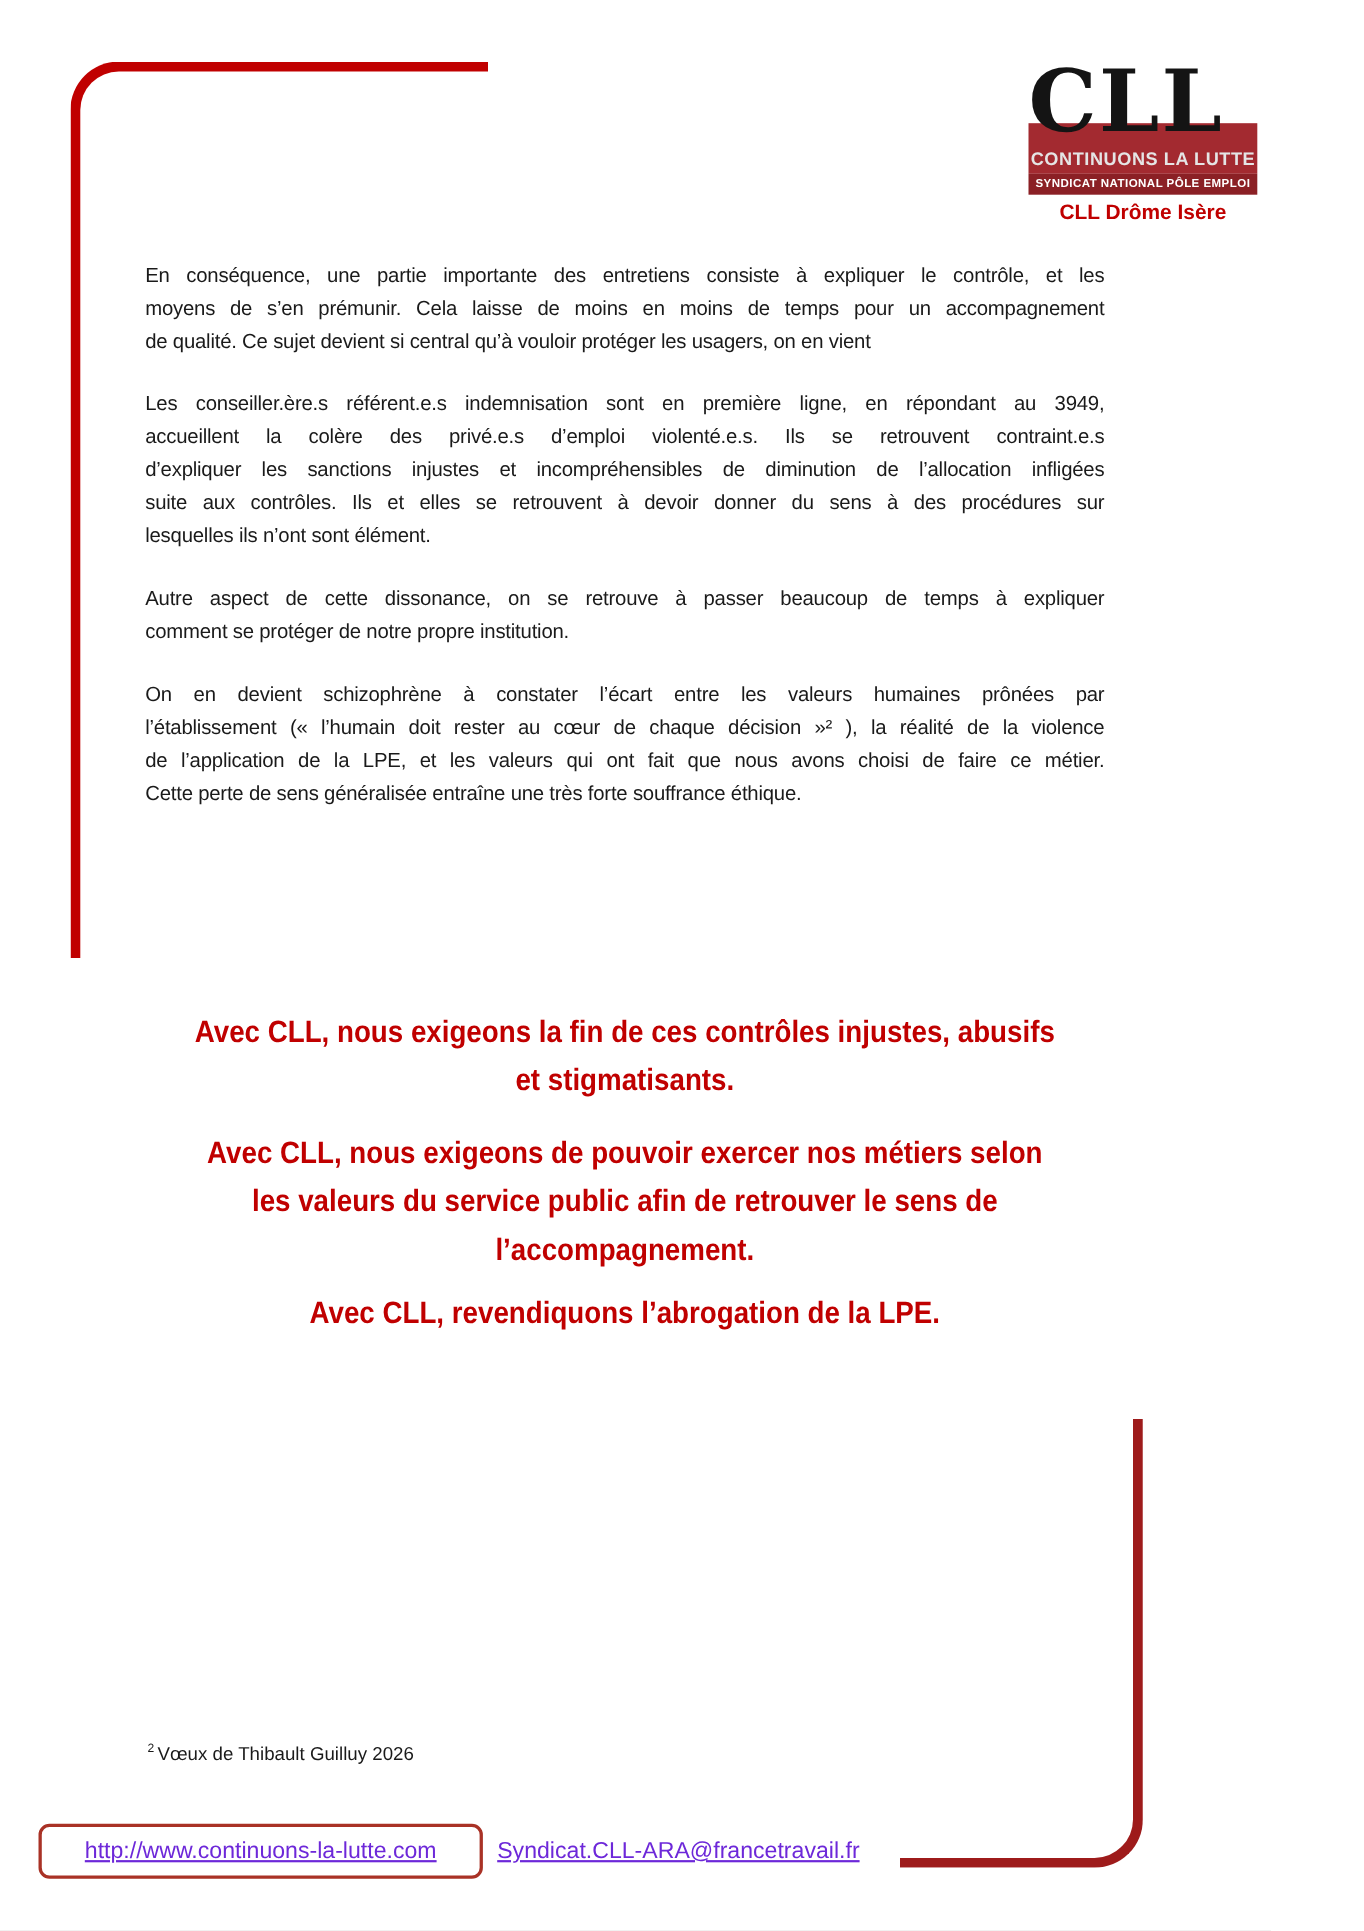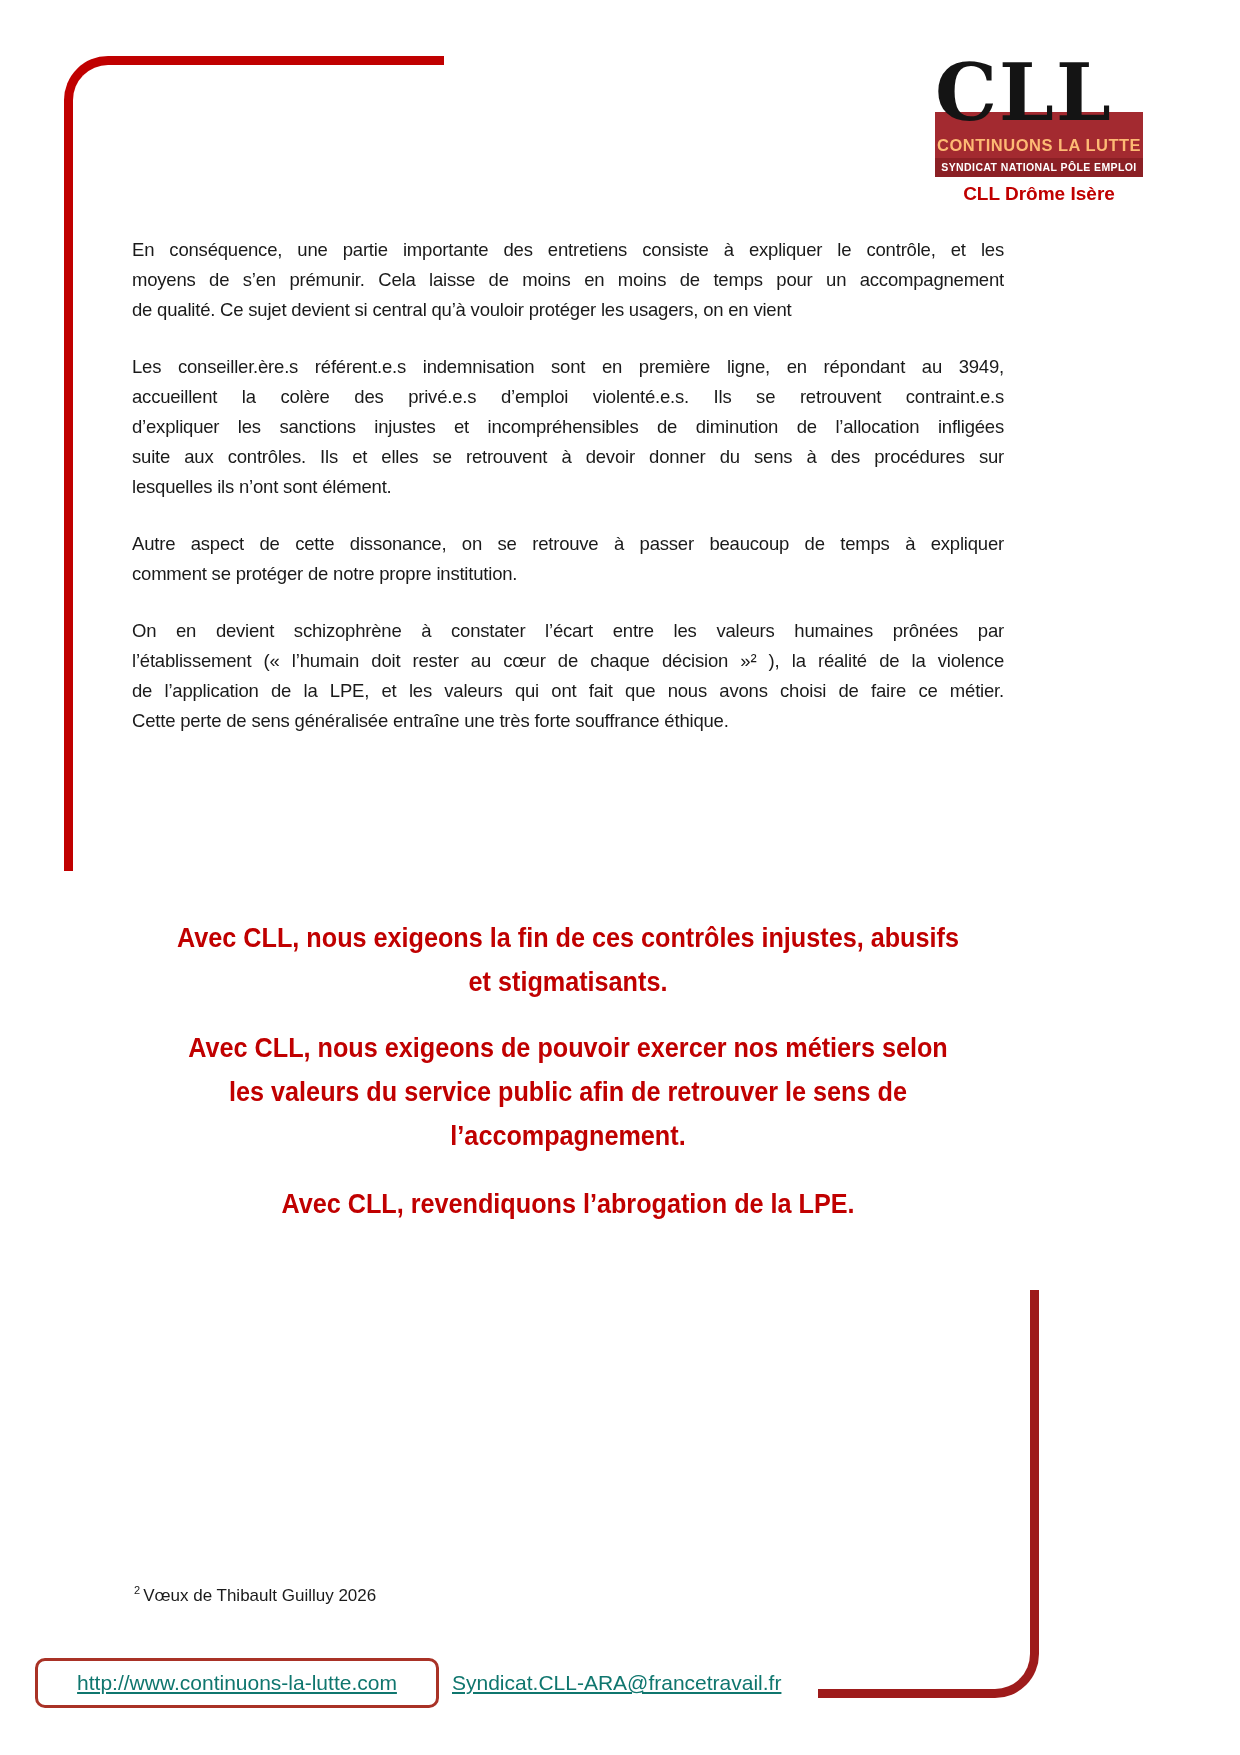--- a/index.html
+++ b/index.html
@@ -37,21 +37,21 @@
   .logo { position: absolute; left: 935px; top: 54px; width: 208px; }
   .logo-cll {
     position: relative; z-index: 2;
     font-family: "DejaVu Serif", "Liberation Serif", serif;
     font-weight: 700; font-size: 78px; line-height: 78px;
     color: #141414; letter-spacing: 2px;
   }
   .logo-band {
     margin-top: -20px;
     background: #a32a30;
-    color: #fdba74;
+    color: #e5e5e5;
     text-align: center;
     font-weight: 700; font-size: 16.5px; letter-spacing: 0.5px;
     padding: 24px 2px 3px 2px;
     white-space: nowrap;
   }
   .logo-strip {
     background: #8b2025;
     color: #ffffff;
     text-align: center;
     font-weight: 700; font-size: 10.5px; letter-spacing: 0.4px;
@@ -69,21 +69,21 @@
   .content { position: absolute; left: 132px; top: 235px; width: 872px; }
   .para { margin-bottom: 27px; font-size: 18.5px; line-height: 30px; letter-spacing: -0.2px; }
   .para:last-child { margin-bottom: 0; }
   .para .line { text-align: justify; text-align-last: justify; }
   .para .line:last-child { text-align-last: left; }
 
   
   .demands { position: absolute; left: 132px; top: 916px; width: 872px; }
   .demand { color: #c00000; font-weight: 700; font-size: 28px; line-height: 44px; }
   .demand + .demand { margin-top: 22px; }
-  .demand.third { margin-top: 24px; }
+  .demand.third { margin-top: 14px; }
   .demand .hline {
     text-align: center;
     white-space: nowrap;
     transform: scaleX(0.9);
     transform-origin: 50% 50%;
   }
 
   
   .footnote { position: absolute; left: 134px; top: 1584px; font-size: 17px; color: #1a1a1a; }
   .footnote sup { font-size: 11px; vertical-align: super; margin-right: 3px; }
@@ -92,21 +92,21 @@
   .website-box {
     position: absolute;
     left: 35px; top: 1658px;
     width: 404px; height: 50px;
     border: 3px solid #a93226;
     border-radius: 10px;
     display: flex; align-items: center; justify-content: center;
     background: #ffffff;
   }
   .footer-link {
-    color: #0f766e;
+    color: #6d28d9;
     text-decoration: underline;
     font-size: 21px;
     cursor: pointer;
     white-space: nowrap;
   }
   .email-link { position: absolute; left: 452px; top: 1671px; }
 </style>
 </head>
 <body>
 

